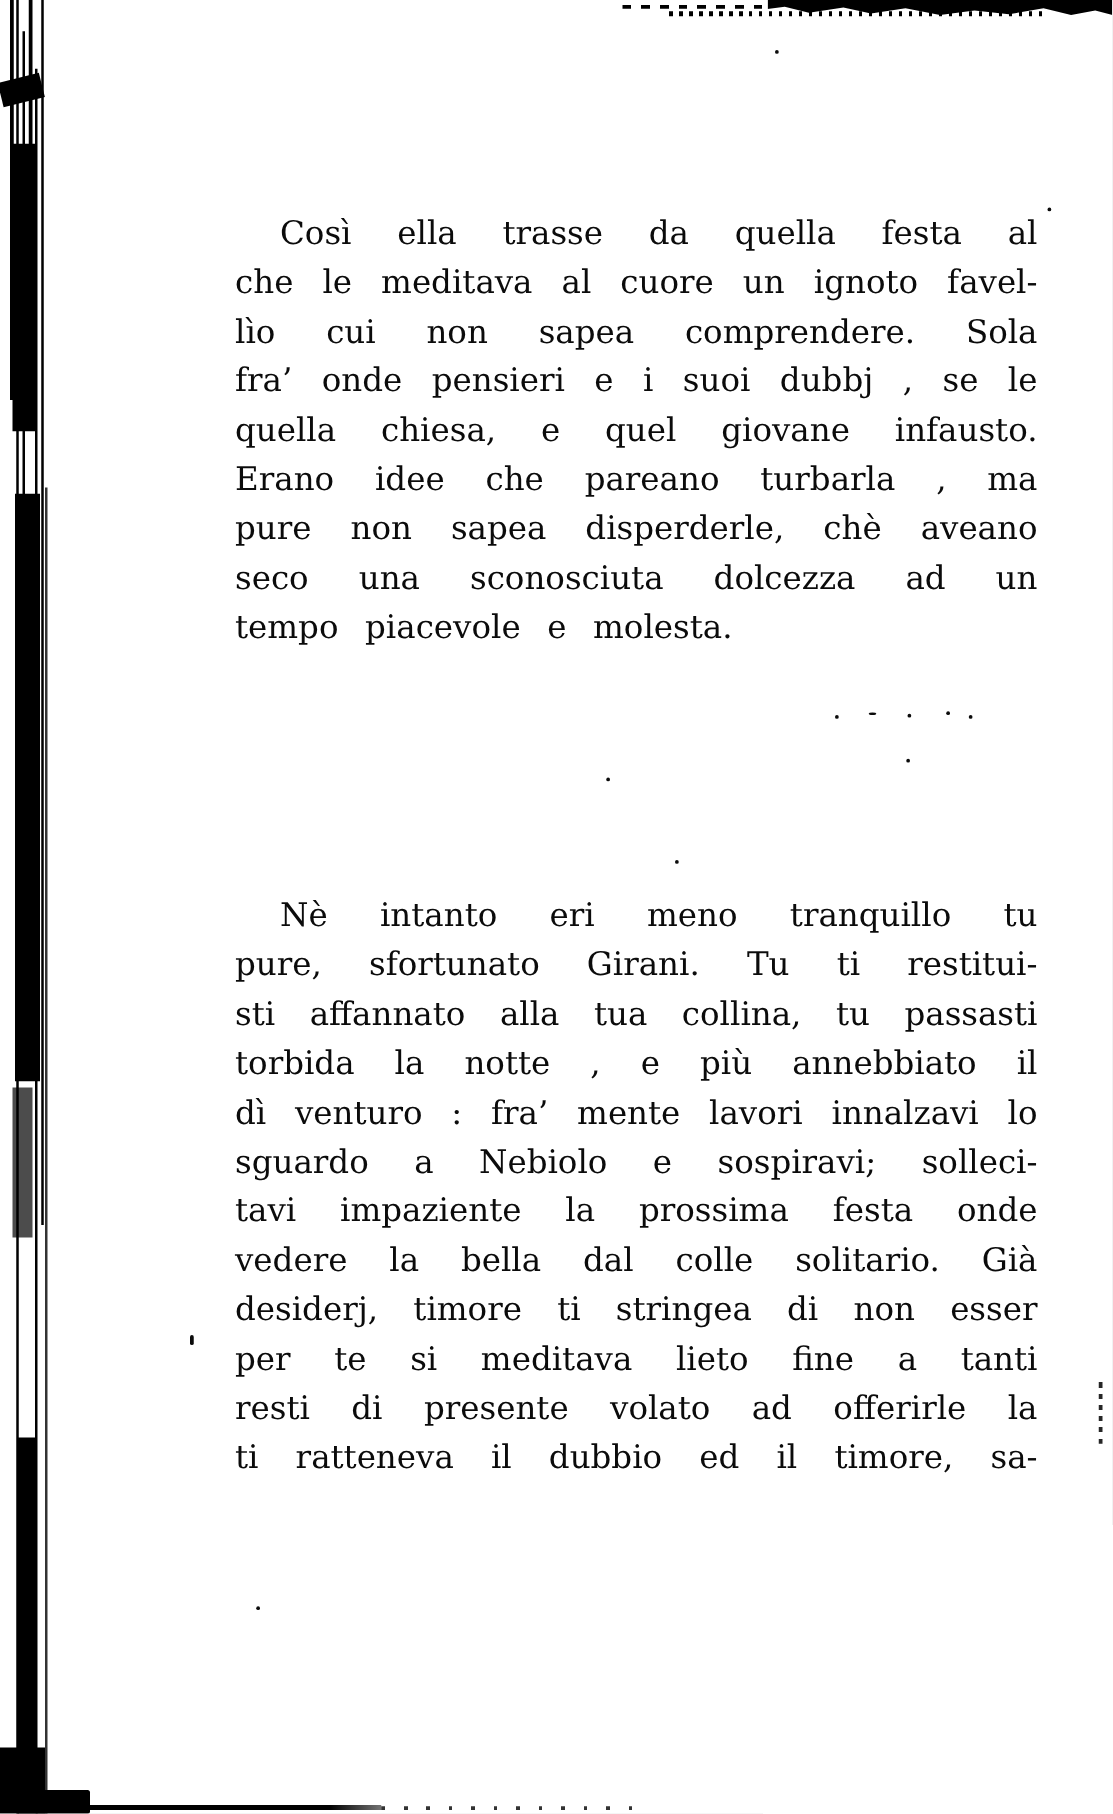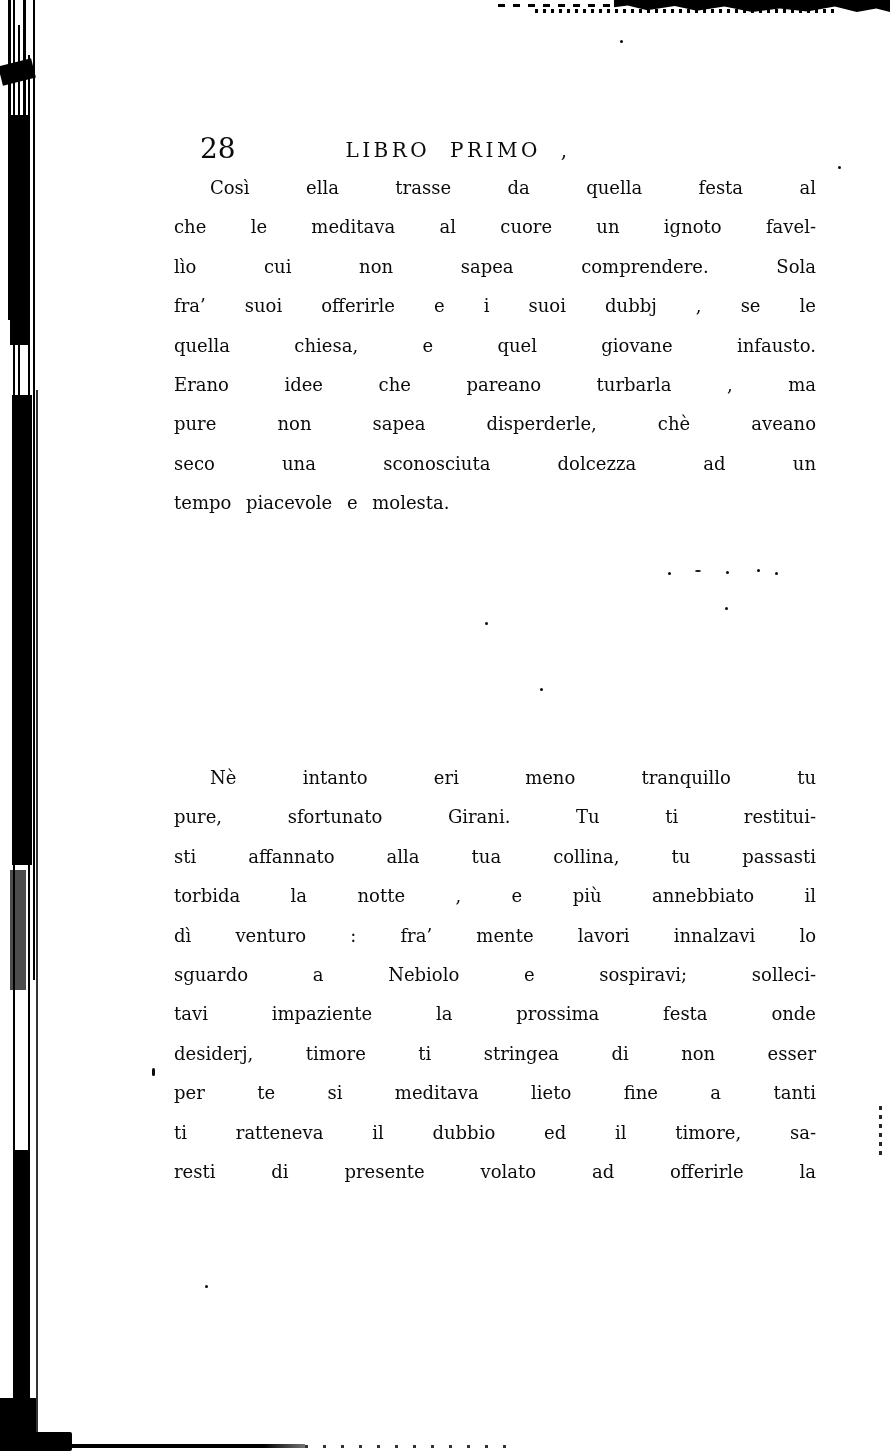--- a/index.html
+++ b/index.html
@@ -13,23 +13,23 @@
   }
   
   .pagehead{position:absolute;top:128px;left:188px;width:642px;height:42px;}
   .pagenum{position:absolute;left:12px;top:4px;font-size:28px;}
   .running-title{
     position:absolute;left:120px;top:10px;width:300px;
     text-align:center;font-size:20px;letter-spacing:3.5px;word-spacing:10px;
     white-space:nowrap;
   }
   
-  .para{position:absolute;left:174px;width:642px;font-size:18px;}
+  .para{position:absolute;left:188px;width:642px;font-size:26px;}
   .p1{top:168px;}
-  .p2{top:714px;margin-top:44px;}
+  .p2{top:714px;}
   .ln{
     height:39.4px;line-height:39.4px;
     text-align:justify;text-align-last:justify;
     white-space:nowrap;
     white-space:normal;
   }
   .ln{white-space:normal;}
   .indent{text-indent:36px;}
   .end{text-align-last:left;word-spacing:0.5em;}
   .section-head{
@@ -112,45 +112,42 @@
   <div class="speck sp4"></div>
   <div class="speck sp5"></div>
   <div class="speck sp6"></div>
   <div class="speck sp7"></div>
   <div class="speck sp8"></div>
   <div class="speck sp9"></div>
   <div class="speck sp10"></div>
   <div class="speck sp11"></div>
   <div class="speck sp12"></div>
 
-  <div class="pagehead">
-    <span class="pagenum">28</span>
-    <span class="running-title">LIBRO PRIMO ,</span>
-  </div>
 
   <div class="para p1">
     <div class="ln indent">Così ella trasse da quella festa al</div>
     <div class="ln">che le meditava al cuore un ignoto favel-</div>
     <div class="ln">lìo cui non sapea comprendere. Sola</div>
-    <div class="ln">fra’ suoi offerirle e i suoi dubbj , se le</div>
+    <div class="ln">fra’ onde pensieri e i suoi dubbj , se le</div>
     <div class="ln">quella chiesa, e quel giovane infausto.</div>
     <div class="ln">Erano idee che pareano turbarla , ma</div>
     <div class="ln">pure non sapea disperderle, chè aveano</div>
     <div class="ln">seco una sconosciuta dolcezza ad un</div>
     <div class="ln end">tempo piacevole e molesta.</div>
   </div>
 
 
   <div class="para p2">
     <div class="ln indent">Nè intanto eri meno tranquillo tu</div>
     <div class="ln">pure, sfortunato Girani. Tu ti restitui-</div>
     <div class="ln">sti affannato alla tua collina, tu passasti</div>
     <div class="ln">torbida la notte , e più annebbiato il</div>
     <div class="ln">dì venturo : fra’ mente lavori innalzavi lo</div>
     <div class="ln">sguardo a Nebiolo e sospiravi; solleci-</div>
     <div class="ln">tavi impaziente la prossima festa onde</div>
+    <div class="ln">vedere la bella dal colle solitario. Già</div>
     <div class="ln">desiderj, timore ti stringea di non esser</div>
     <div class="ln">per te si meditava lieto fine a tanti</div>
+    <div class="ln">resti di presente volato ad offerirle la</div>
     <div class="ln">ti ratteneva il dubbio ed il timore, sa-</div>
-    <div class="ln">resti di presente volato ad offerirle la</div>
   </div>
 
 </div>
 
 </body></html>

